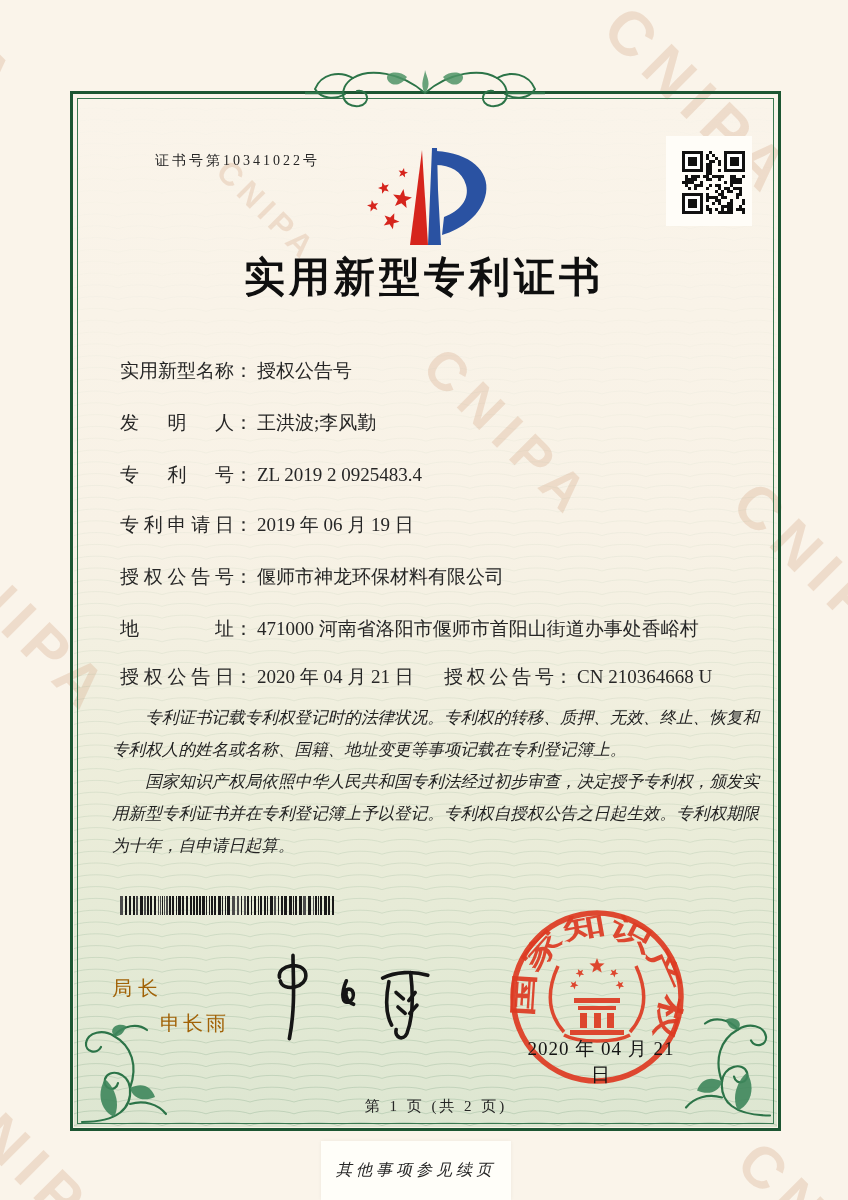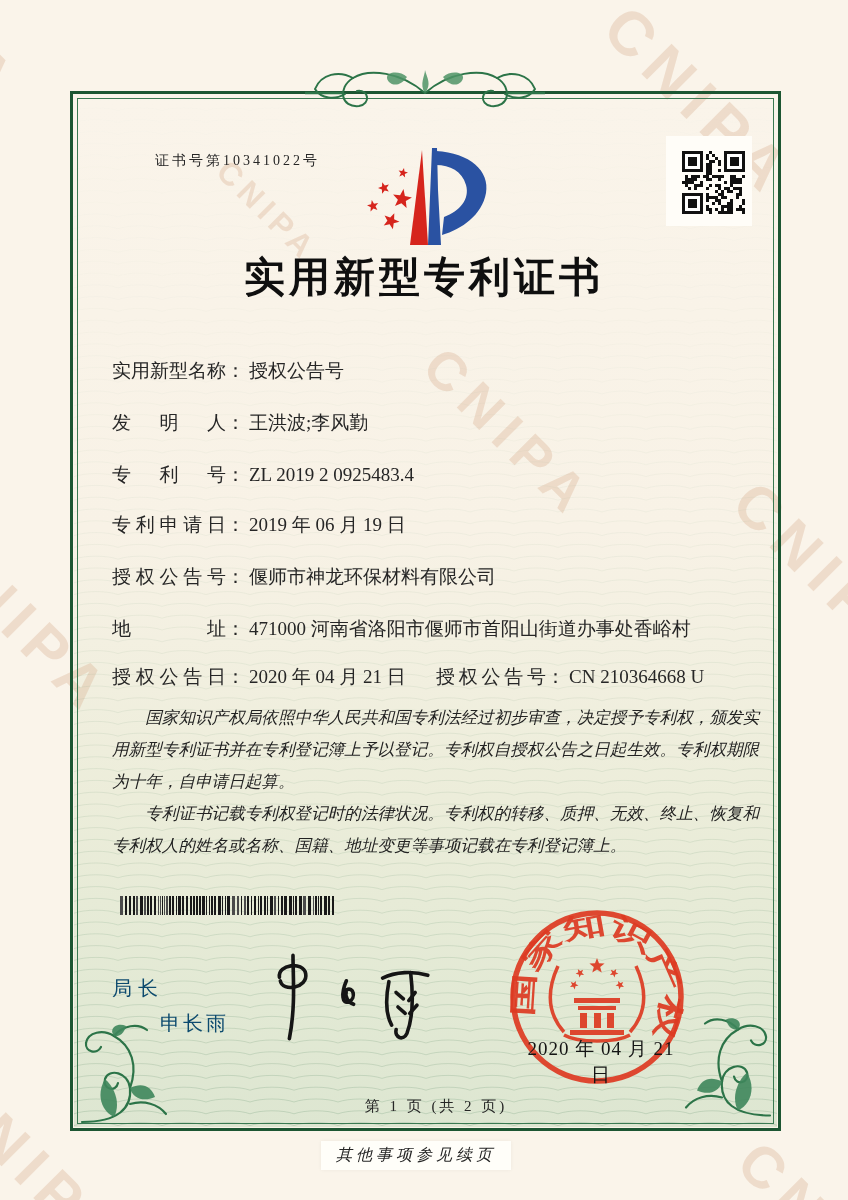--- a/index.html
+++ b/index.html
@@ -24,30 +24,30 @@
   }
   #waves{left:74px;top:95px;width:703px;height:1032px;z-index:2;}
   .frame-outer{left:70px;top:91px;width:705px;height:1034px;border:3px solid #1c5632;z-index:3;}
   .frame-inner{left:77px;top:98px;width:695px;height:1024px;border:1px solid #3a7a52;z-index:3;}
   .orn{z-index:4;}
   
   .cert-no{left:112px;top:152px;font-size:14px;letter-spacing:3px;z-index:5;margin-left:43px;}
   .title{left:0;right:0;top:250px;text-align:center;font-size:41px;font-weight:bold;
          letter-spacing:4px;color:#0f0f0f;z-index:5;}
   .frow{left:112px;font-size:19px;line-height:26px;z-index:5;white-space:nowrap;}
-  .flabel{display:inline-block;width:114px;text-align:justify;text-align-last:justify;vertical-align:top;}
+  .flabel{display:inline-block;width:114px;text-align:justify;text-align-last:justify;vertical-align:top;margin-left:8px;}
   .fval{margin-left:4px;}
   .body-text{left:112px;top:702px;width:655px;font-size:16.6px;line-height:32px;
              font-style:italic;z-index:5;color:#222;}
   .body-text p{margin:0;text-indent:2em;}
-  .officer{left:112px;font-size:20px;letter-spacing:6px;z-index:6;color:#0c4a6e;}
+  .officer{left:112px;font-size:20px;letter-spacing:6px;z-index:6;color:#a16207;}
   .seal-date{left:519px;top:1036px;width:164px;text-align:center;font-size:19px;
              color:#141414;z-index:8;letter-spacing:1px;}
   .page-info{left:0;right:0;top:1097px;text-align:center;font-size:15px;letter-spacing:3px;z-index:5;padding-left:24px;}
-  .cont-note{left:321px;top:1141px;background:#fffef9;padding:4px 15px;font-size:16px;
+  .cont-note{left:321px;top:1141px;background:#fffef9;padding:19px 15px;font-size:16px;
              letter-spacing:4px;font-style:italic;z-index:6;box-shadow:0 0 4px rgba(0,0,0,0.05);}
   .qr-box{left:666px;top:136px;width:86px;height:90px;background:#fffdf8;z-index:5;}
   #qr{left:682px;top:151px;z-index:6;}
   #barcode{left:120px;top:896px;z-index:6;}
   #logo{left:358px;top:145px;z-index:5;}
   #seal{left:506px;top:902px;z-index:7;}
   #signature{left:255px;top:950px;z-index:6;}
 </style>
 </head>
 <body>
@@ -364,22 +364,22 @@
   <span class="flabel">地址</span><span>：</span><span class="fval">471000 河南省洛阳市偃师市首阳山街道办事处香峪村</span>
 </div>
 <div class="abs frow" style="top:664px">
   <span class="flabel">授权公告日</span><span>：</span><span class="fval">2020 年 04 月 21 日</span>
 </div>
 <div class="abs frow" style="top:664px;left:436px">
   <span class="flabel" style="width:110px">授权公告号</span><span>：</span><span class="fval">CN 210364668 U</span>
 </div>
 
 <div class="abs body-text">
+  <p>专利证书记载专利权登记时的法律状况。专利权的转移、质押、无效、终止、恢复和专利权人的姓名或名称、国籍、地址变更等事项记载在专利登记簿上。</p>
   <p>国家知识产权局依照中华人民共和国专利法经过初步审查，决定授予专利权，颁发实用新型专利证书并在专利登记簿上予以登记。专利权自授权公告之日起生效。专利权期限为十年，自申请日起算。</p>
-  <p>专利证书记载专利权登记时的法律状况。专利权的转移、质押、无效、终止、恢复和专利权人的姓名或名称、国籍、地址变更等事项记载在专利登记簿上。</p>
 </div>
 
 <svg id="barcode" class="abs" width="218" height="19" viewBox="0 0 218 19">
     <rect x="0" y="0" width="3" height="19" fill="#4a4a4a"></rect>
     <rect x="5" y="0" width="2" height="19" fill="#191919"></rect>
     <rect x="9" y="0" width="2" height="19" fill="#191919"></rect>
     <rect x="13" y="0" width="2" height="19" fill="#191919"></rect>
     <rect x="16" y="0" width="2" height="19" fill="#4a4a4a"></rect>
     <rect x="20" y="0" width="3" height="19" fill="#191919"></rect>
     <rect x="24" y="0" width="2" height="19" fill="#4a4a4a"></rect>

